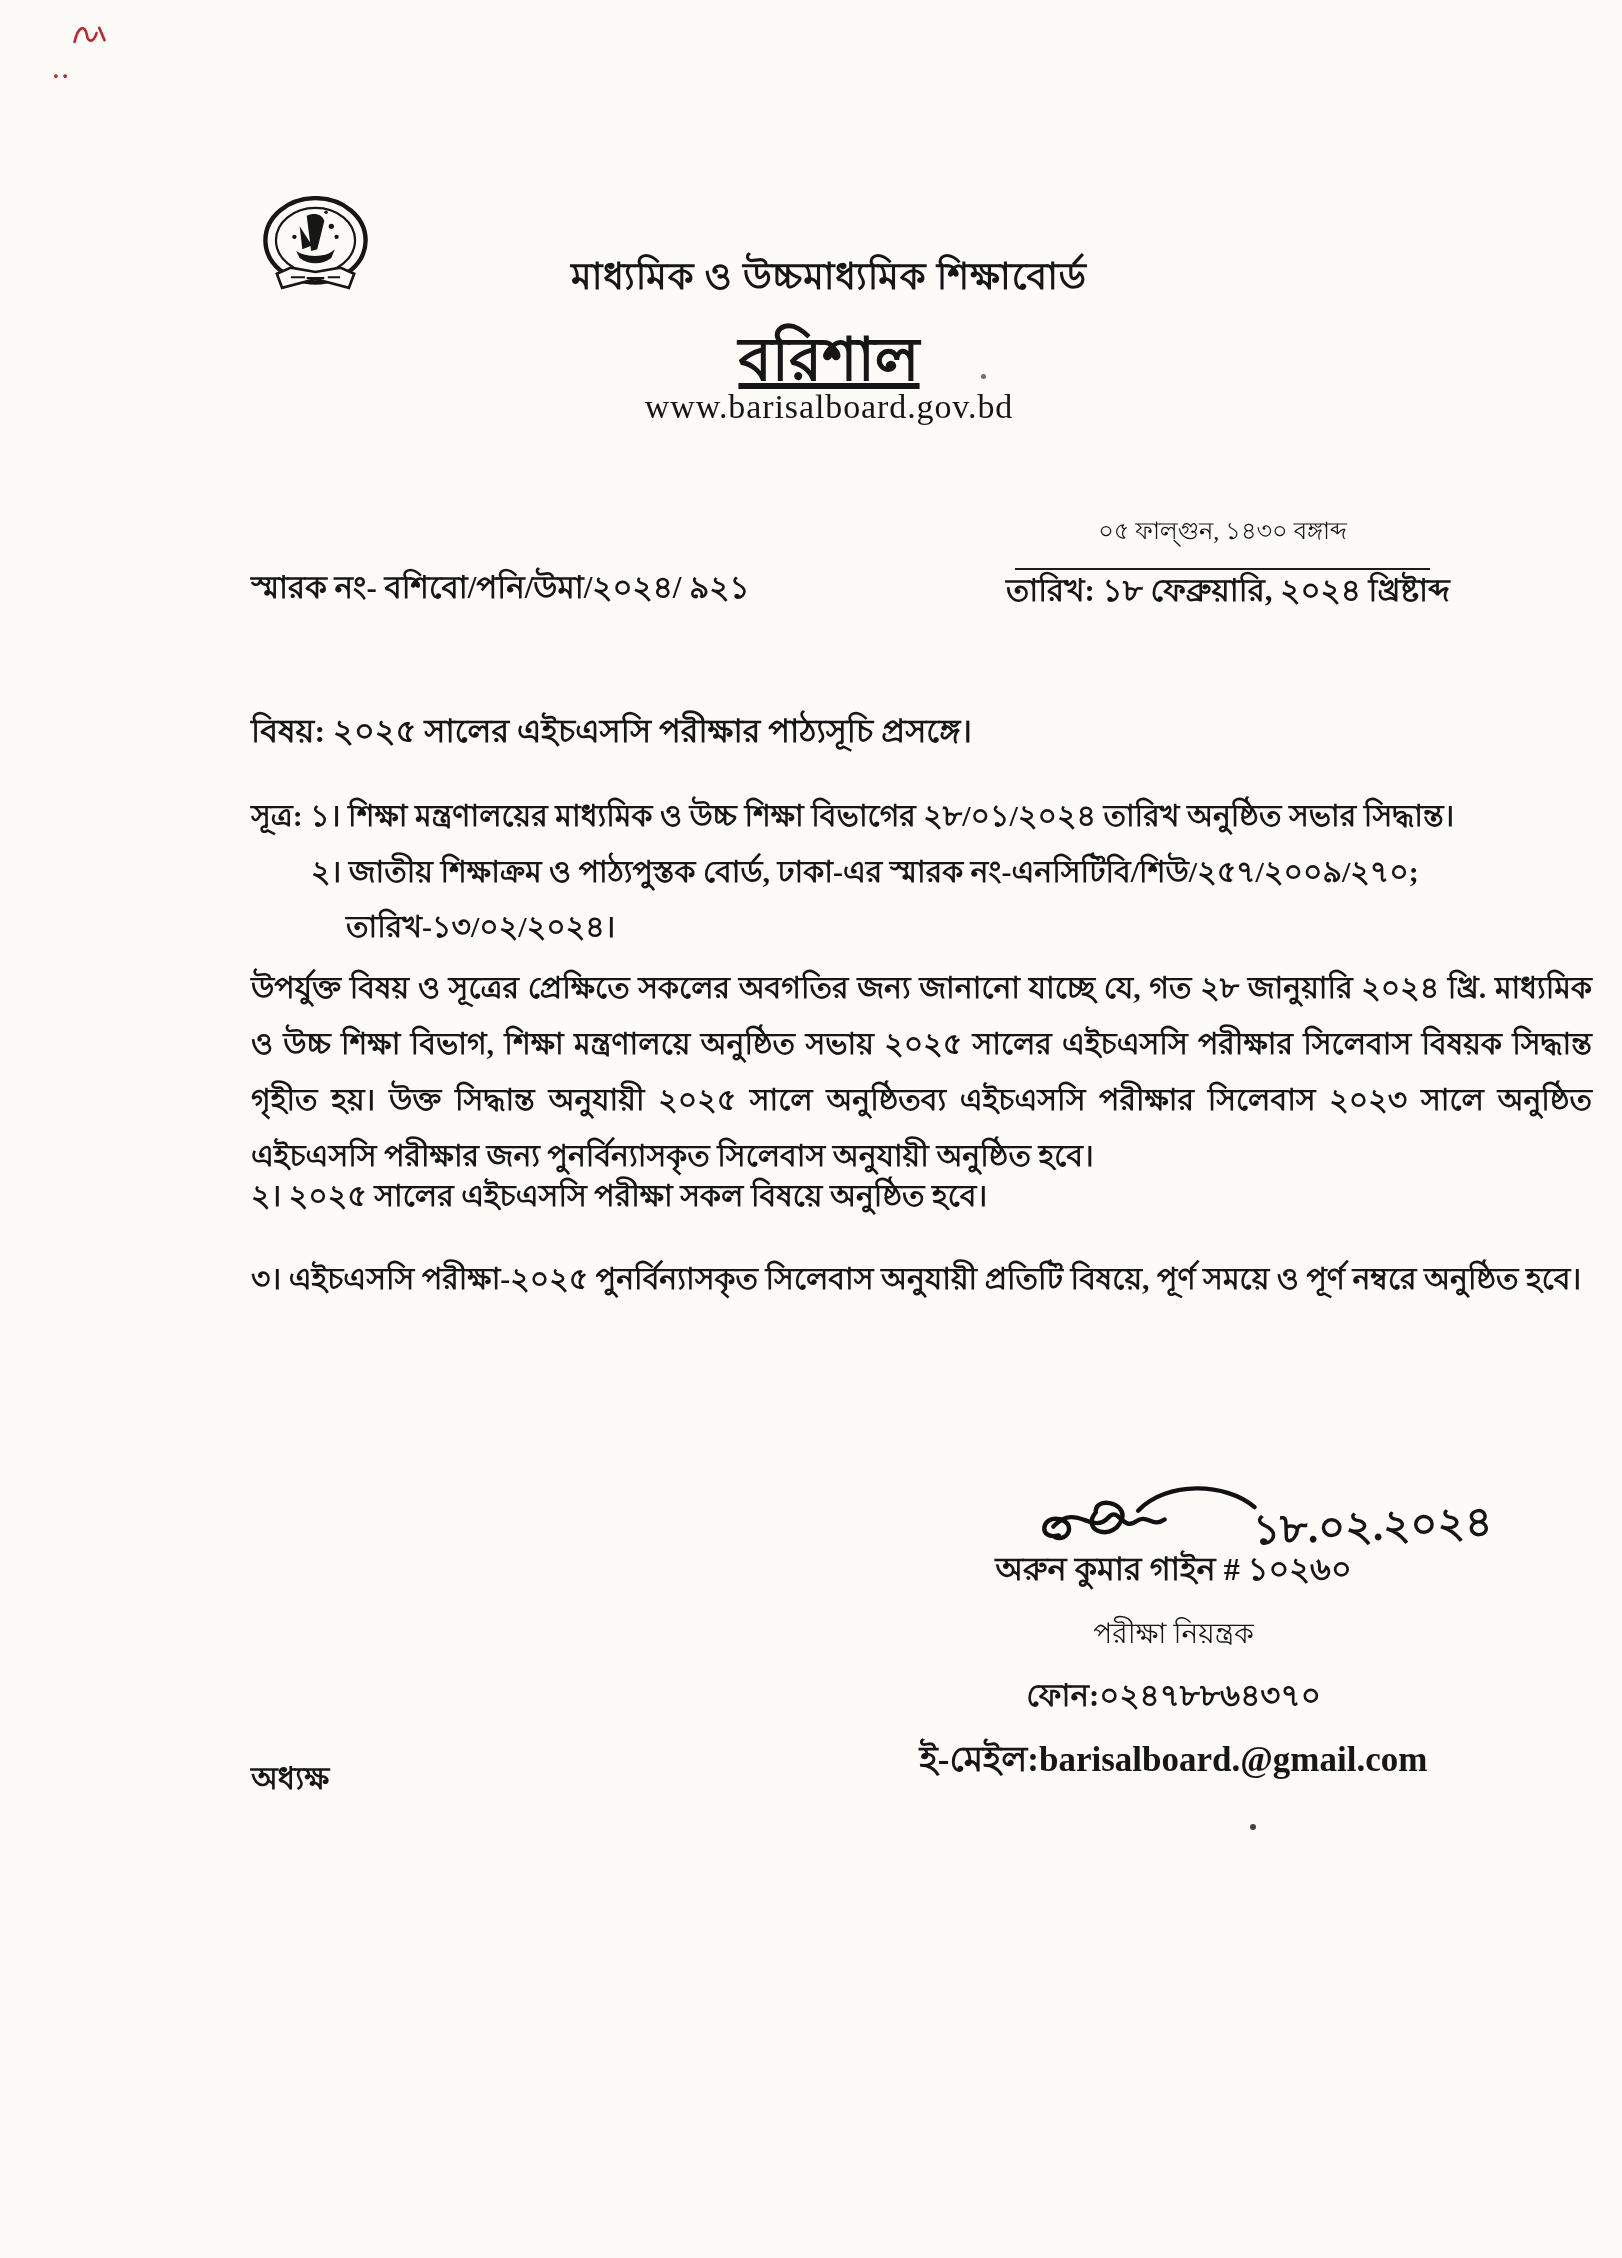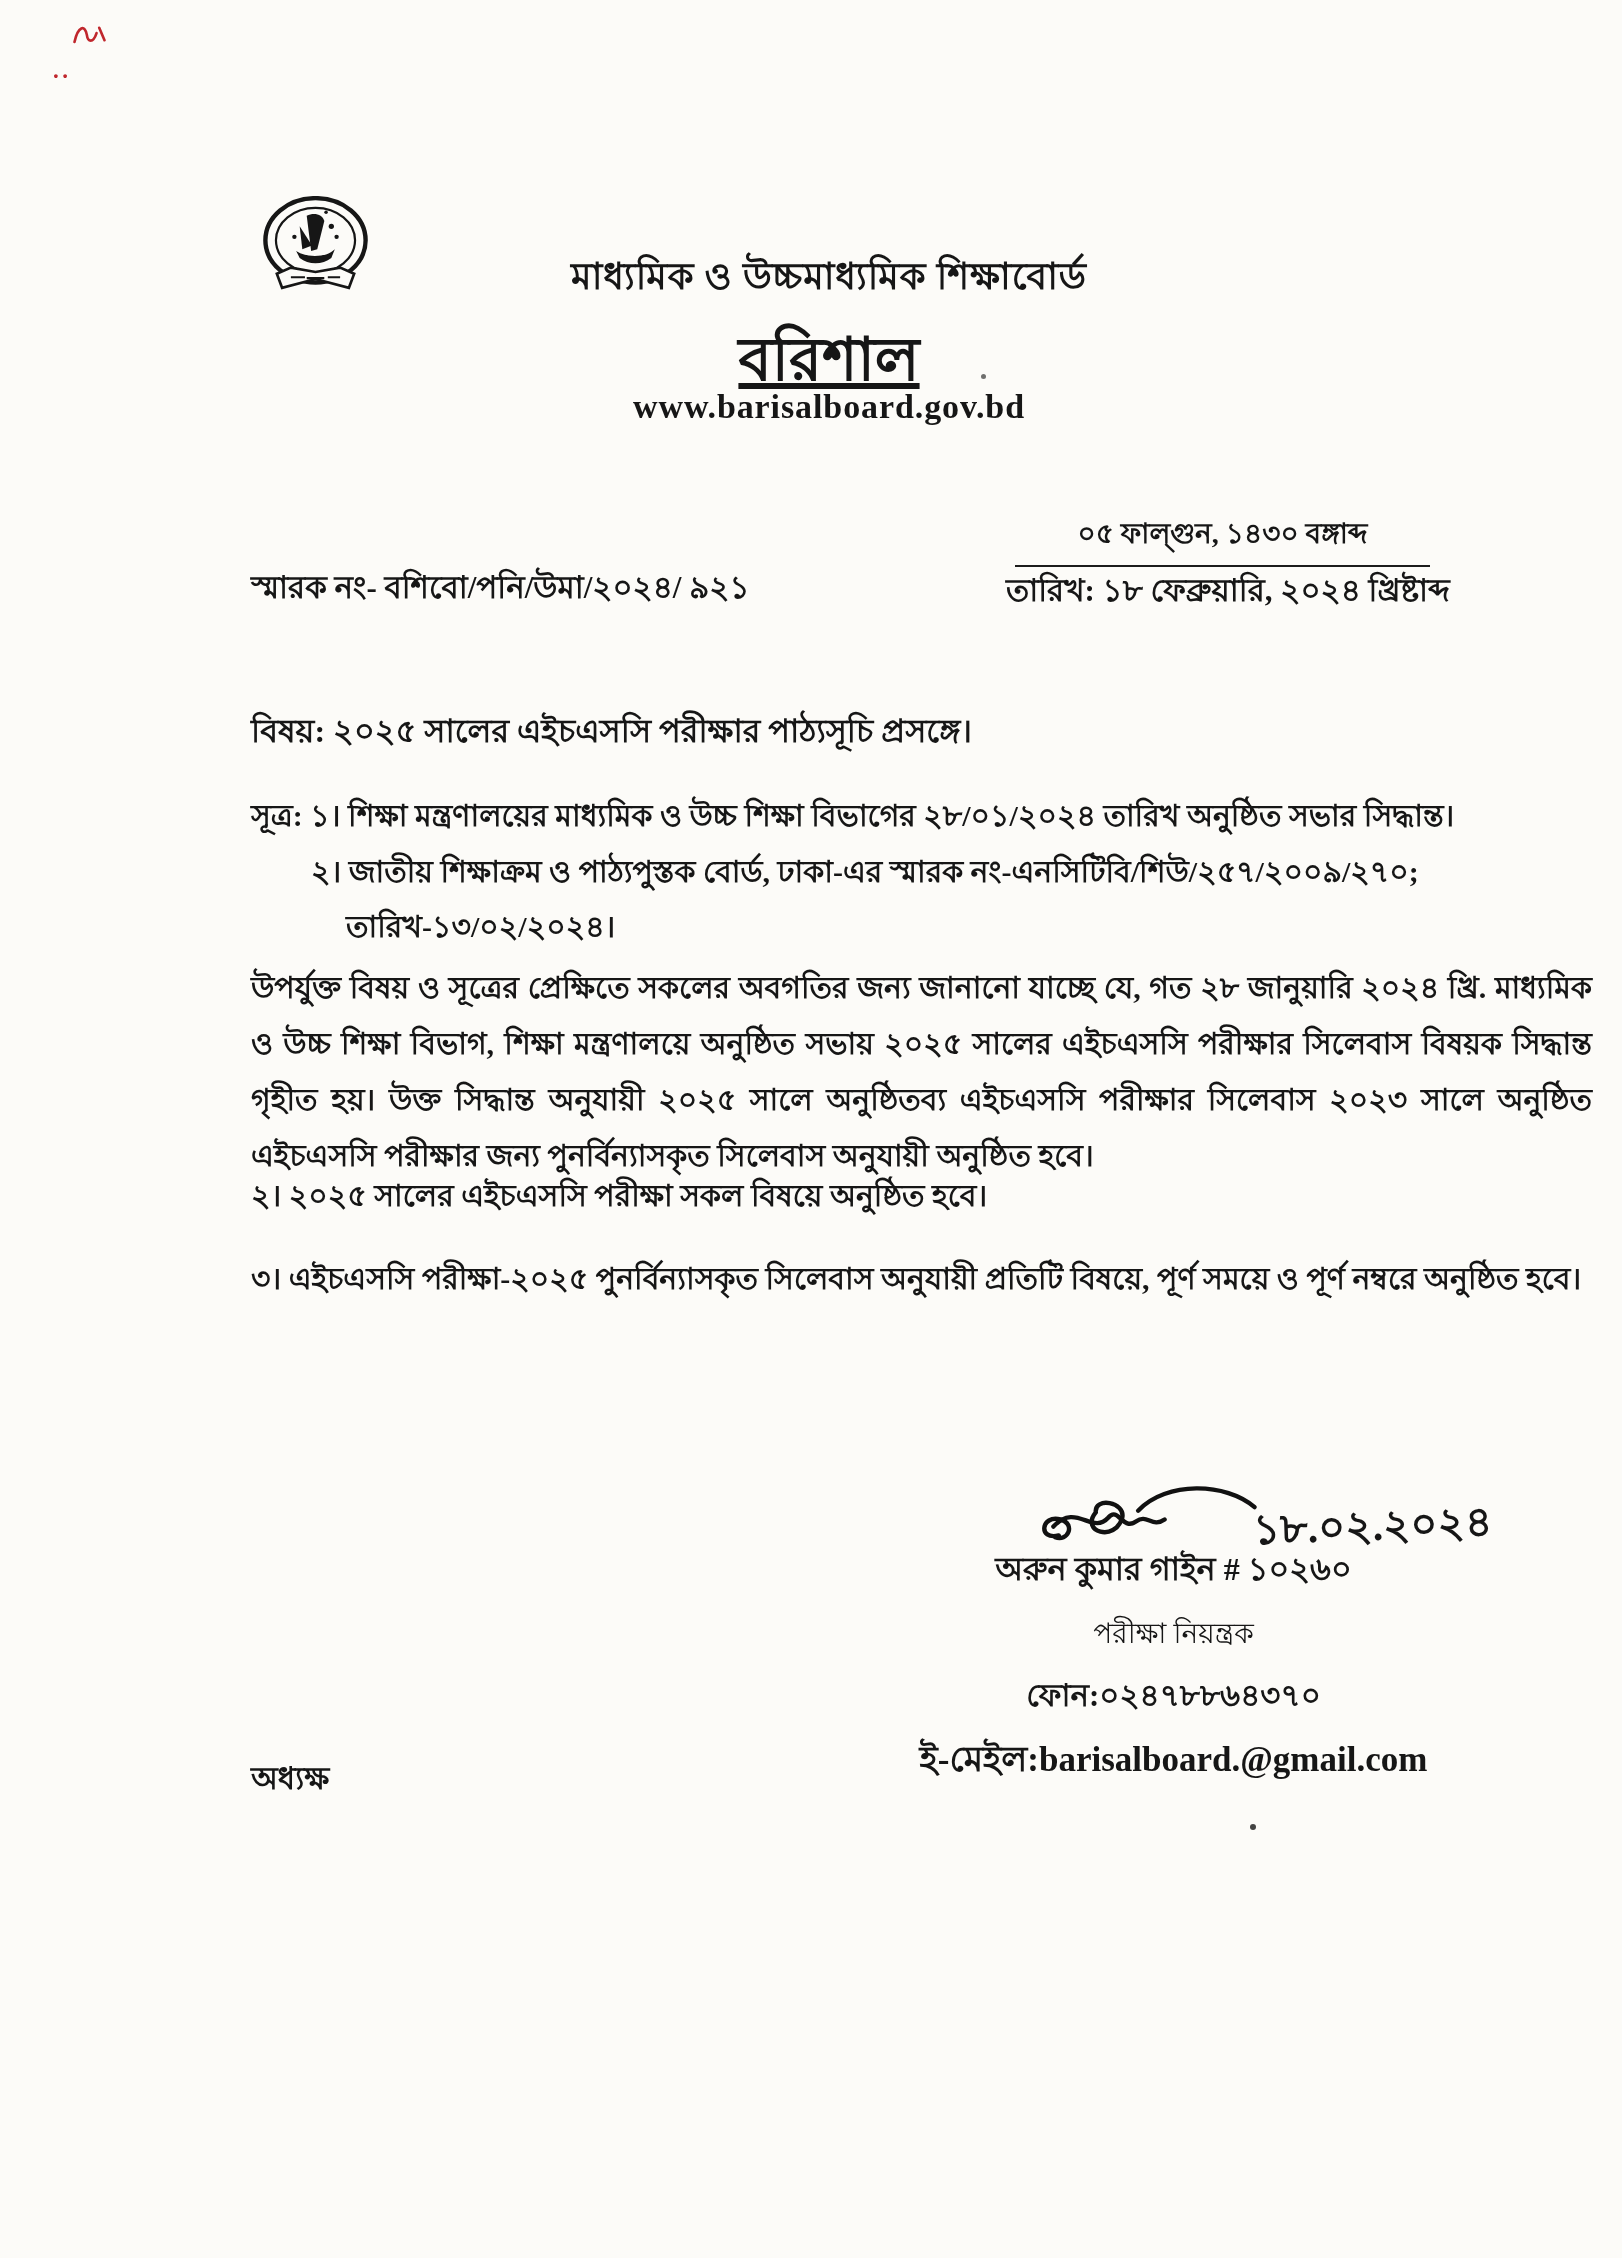--- a/index.html
+++ b/index.html
@@ -11,27 +11,27 @@
     font-family:"Liberation Serif","DejaVu Serif",serif;
     color:#161616;
     overflow:hidden;
   }
   .abs{position:absolute;}
   .center-text{text-align:center;}
 
   
   .org-name{left:141px;top:247px;width:1376px;font-size:37px;font-weight:700;letter-spacing:0.9px;}
   .org-place{left:141px;top:313px;width:1376px;font-size:60px;font-weight:700;text-decoration:underline;}
-  .website{left:141px;top:388px;width:1376px;font-size:34px;font-weight:700;letter-spacing:0.9px;}
+  .website{left:141px;top:388px;width:1376px;font-size:34px;font-weight:400;letter-spacing:0.9px;}
   .logo-wrap{left:261px;top:196px;width:109px;height:101px;}
 
   
   .memo-no{left:251px;top:563px;font-size:31px;font-weight:600;}
-  .date-bn{left:1015px;top:512px;width:415px;font-size:28px;font-weight:700;text-align:center;
-           border-bottom:2.6px solid #1c1c1c;padding-bottom:6px;}
+  .date-bn{left:1015px;top:512px;width:415px;font-size:24px;font-weight:400;text-align:center;
+           border-bottom:2.6px solid #1c1c1c;padding-bottom:16px;}
   .date-en{left:1006px;top:566px;font-size:31px;font-weight:600;}
 
   
   .subject{left:251px;top:706px;font-size:32px;font-weight:700;}
   .ref1{left:251px;top:792px;font-size:30px;font-weight:600;}
   .ref2{left:311px;top:848px;font-size:30px;font-weight:600;}
   .ref3{left:346px;top:903px;font-size:30px;font-weight:600;}
 
   
   .para1{left:251px;top:960px;width:1341px;font-size:30px;font-weight:600;

